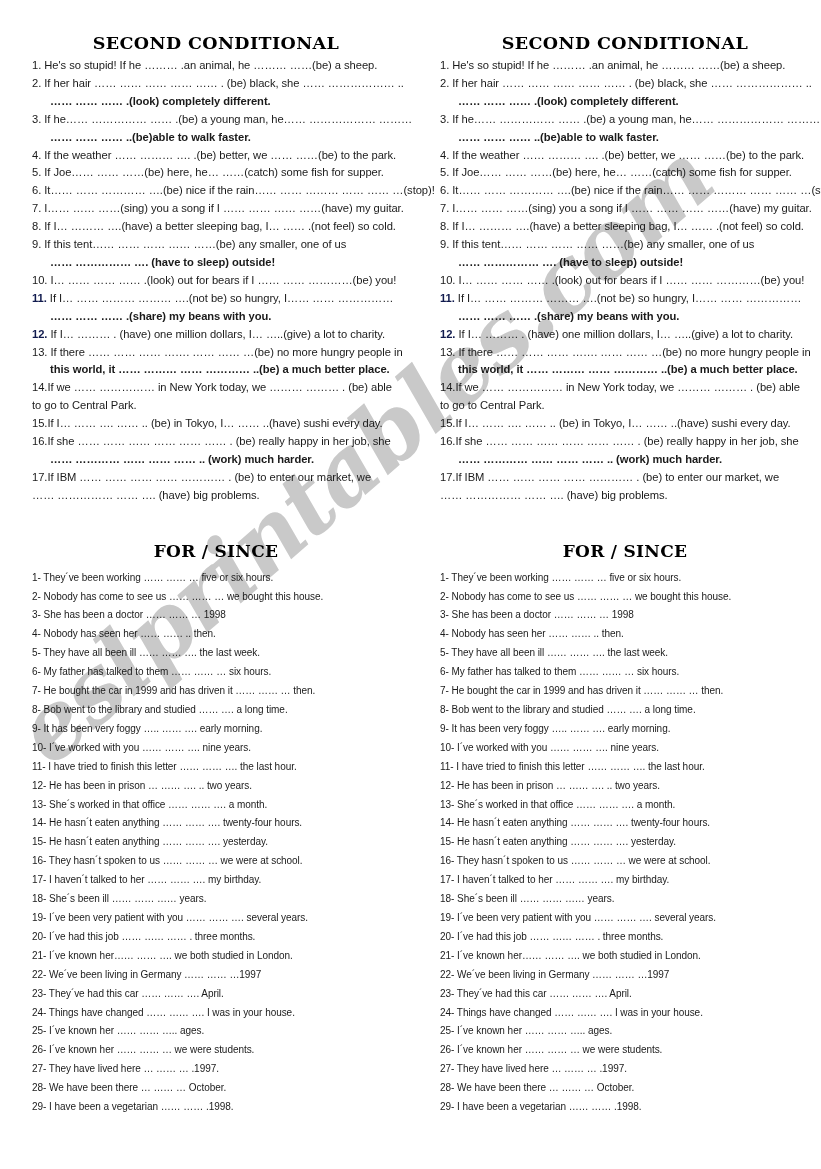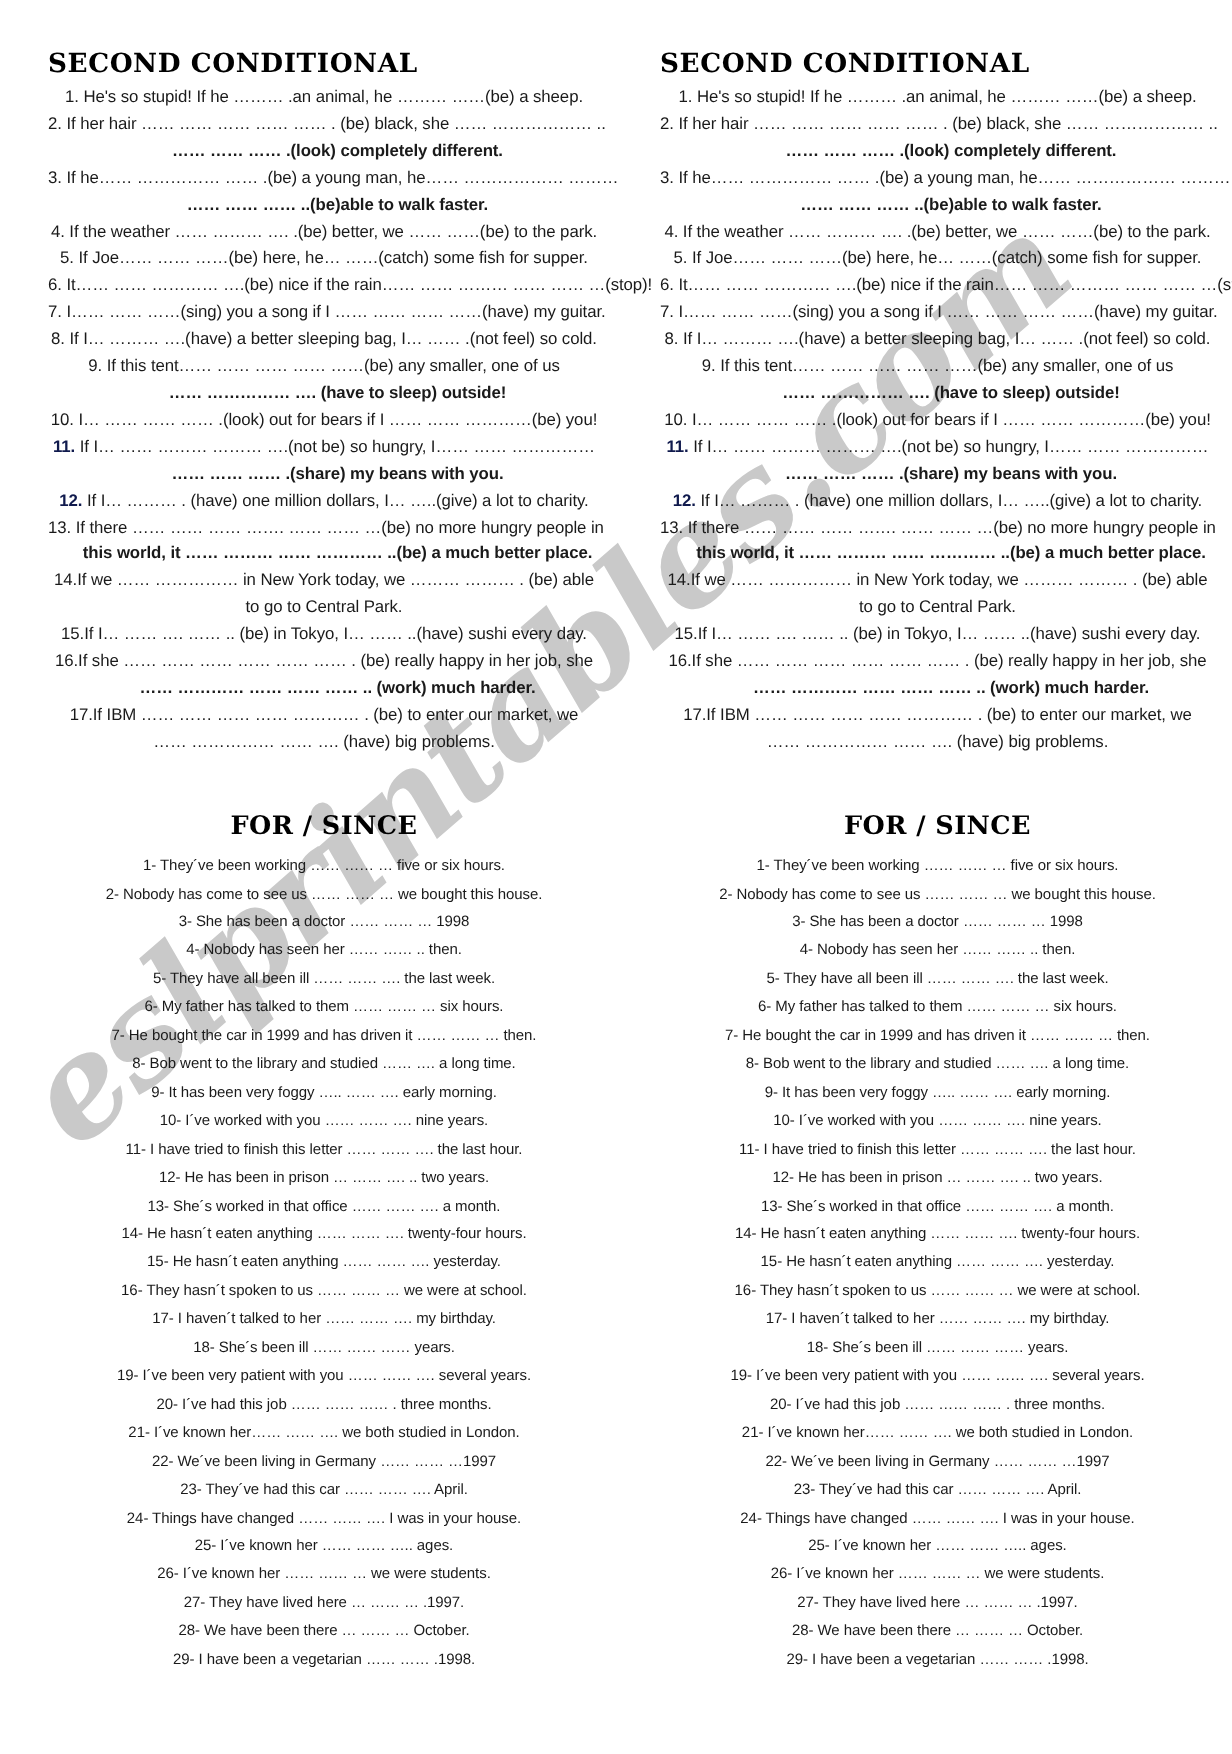--- a/index.html
+++ b/index.html
@@ -53,21 +53,21 @@
   }
   .col {
     width: 410px;
     box-sizing: border-box;
     padding: 0 12px 0 12px;
   }
   .col-left  { padding-left: 32px; padding-right: 10px; }
   .col-right { padding-left: 30px; padding-right: 10px; }
 
   .sheet-title {
-    text-align: left;
+    text-align: center;
     font-family: "DejaVu Serif", serif;
     font-weight: bold;
     font-size: 17.5px;
     letter-spacing: 0.4px;
     color: #000000;
     margin: 0;
     padding-top: 33px;
     padding-bottom: 4px;
     white-space: nowrap;
   }
@@ -81,21 +81,20 @@
     margin: 0;
     padding-top: 36px;
     padding-bottom: 8px;
     white-space: nowrap;
   }
 
   ul.ex-list {
     list-style: none;
     margin: 0;
     padding: 0;
-    text-align: center;
   }
   .ex-line {
     font-family: "Liberation Sans", sans-serif;
     font-size: 11.2px;
     line-height: 17.9px;
     color: #1a1a1a;
     white-space: nowrap;
     letter-spacing: -0.05px;
   }
   .ex-line.indent { padding-left: 18px; font-weight: bold; }

